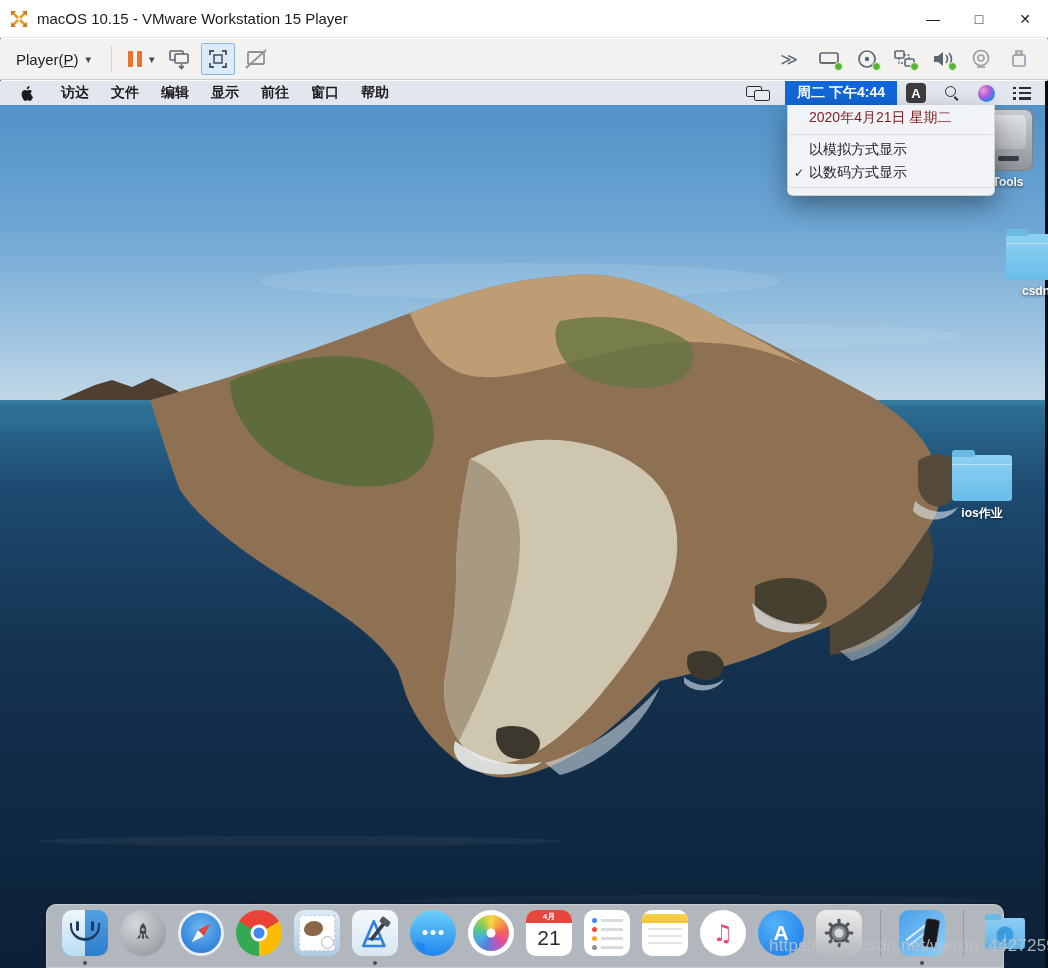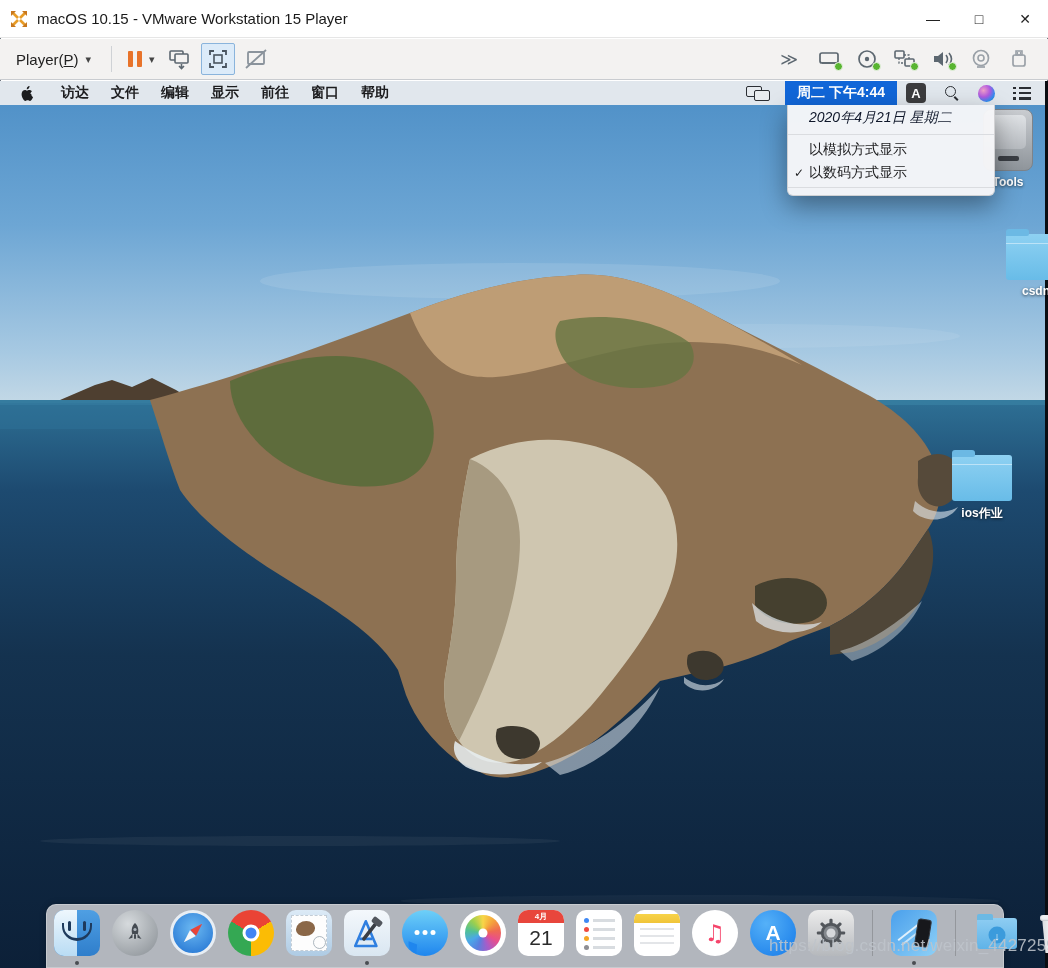--- a/index.html
+++ b/index.html
@@ -66,21 +66,21 @@
   .nc-icon i { display:flex; align-items:center; height:2.2px; }
   .nc-icon i::before { content:""; width:2.5px; height:2.2px; background:#2b2e33; margin-right:3px; }
   .nc-icon i::after { content:""; flex:1; height:2.2px; background:#2b2e33; }
 
   
   .clock-menu { position:absolute; left:787px; top:24px; width:208px; z-index:50;
                 background:rgba(246,246,248,0.97); border:1px solid rgba(0,0,0,0.14); border-top:none;
                 border-radius:0 0 6px 6px; box-shadow:0 10px 26px rgba(0,0,0,0.38); padding-bottom:4px;
                 font-size:14px; color:#1d1d1f; }
   .cm-row { position:relative; height:23px; display:flex; align-items:center; padding-left:21px; }
-  .cm-row.date { height:26px; color:#0f172a;font-style:italic; }
+  .cm-row.date { height:26px; color:#7f1d1d; }
   .cm-check { position:absolute; left:6px; font-size:12px; font-weight:bold; color:#1d1d1f; }
   .cm-sep { height:1px; background:#dadce0; margin:3px 0; }
   .cm-row.highlight { height:26px; background:#1c63d8; color:#fff; font-weight:600; }
 
   
   .desk-icon { position:absolute; width:120px; text-align:center; z-index:5; }
   .desk-label { margin-top:4px; font-size:12px; font-weight:bold; color:#fff;
                 text-shadow:0 1px 3px rgba(0,0,0,0.65); }
   .folder { position:relative; width:60px; height:46px; margin:6px auto 0;
             background:linear-gradient(180deg,#8ed1f2,#68bce8); border-radius:3px; }
@@ -91,21 +91,21 @@
            background:linear-gradient(180deg,#c9ccd0,#8f959b); border-radius:8px; border:1px solid #7d838a; }
   .drive::before { content:""; position:absolute; left:6px; top:5px; right:6px; height:34px;
                    background:linear-gradient(180deg,#dfe2e5,#b7bbc0); border-radius:5px; }
   .drive::after { content:""; position:absolute; left:14px; bottom:9px; width:21px; height:5px;
                   background:#3a3e44; border-radius:2px; }
 
   
   .dock { position:absolute; left:46px; bottom:0; width:958px; height:64px; z-index:40;
           background:rgba(201,203,207,0.88); border-radius:10px 10px 0 0;
           box-shadow:inset 0 0 0 1px rgba(255,255,255,0.28), 0 0 6px rgba(0,0,0,0.25);
-          display:flex; align-items:flex-start; padding:6px 8px 0; gap:12px; }
+          display:flex; align-items:flex-start; padding:6px 16px 0; gap:12px; }
   .dk-item { position:relative; width:46px; height:46px; flex:none; }
   .dk-sep { width:1px; height:46px; background:#94979c; margin:0 6px; flex:none; }
   .run-dot { position:absolute; left:50%; bottom:-9px; transform:translateX(-50%);
              width:4px; height:4px; border-radius:50%; background:#4a4d52; }
   .ic { position:absolute; inset:0; border-radius:10px; overflow:hidden; }
 
   .ic-finder { background:linear-gradient(180deg,#4f9fe3,#2f7ecb); }
   .finder-left { position:absolute; left:0; top:0; bottom:0; width:50%; background:linear-gradient(180deg,#eef7fd,#b9dcf4); }
   .finder-eye { position:absolute; top:11px; width:3px; height:10px; border-radius:2px; background:#1e3a5c; }
   .finder-smile { position:absolute; left:8px; width:30px; height:18px; top:13px;

